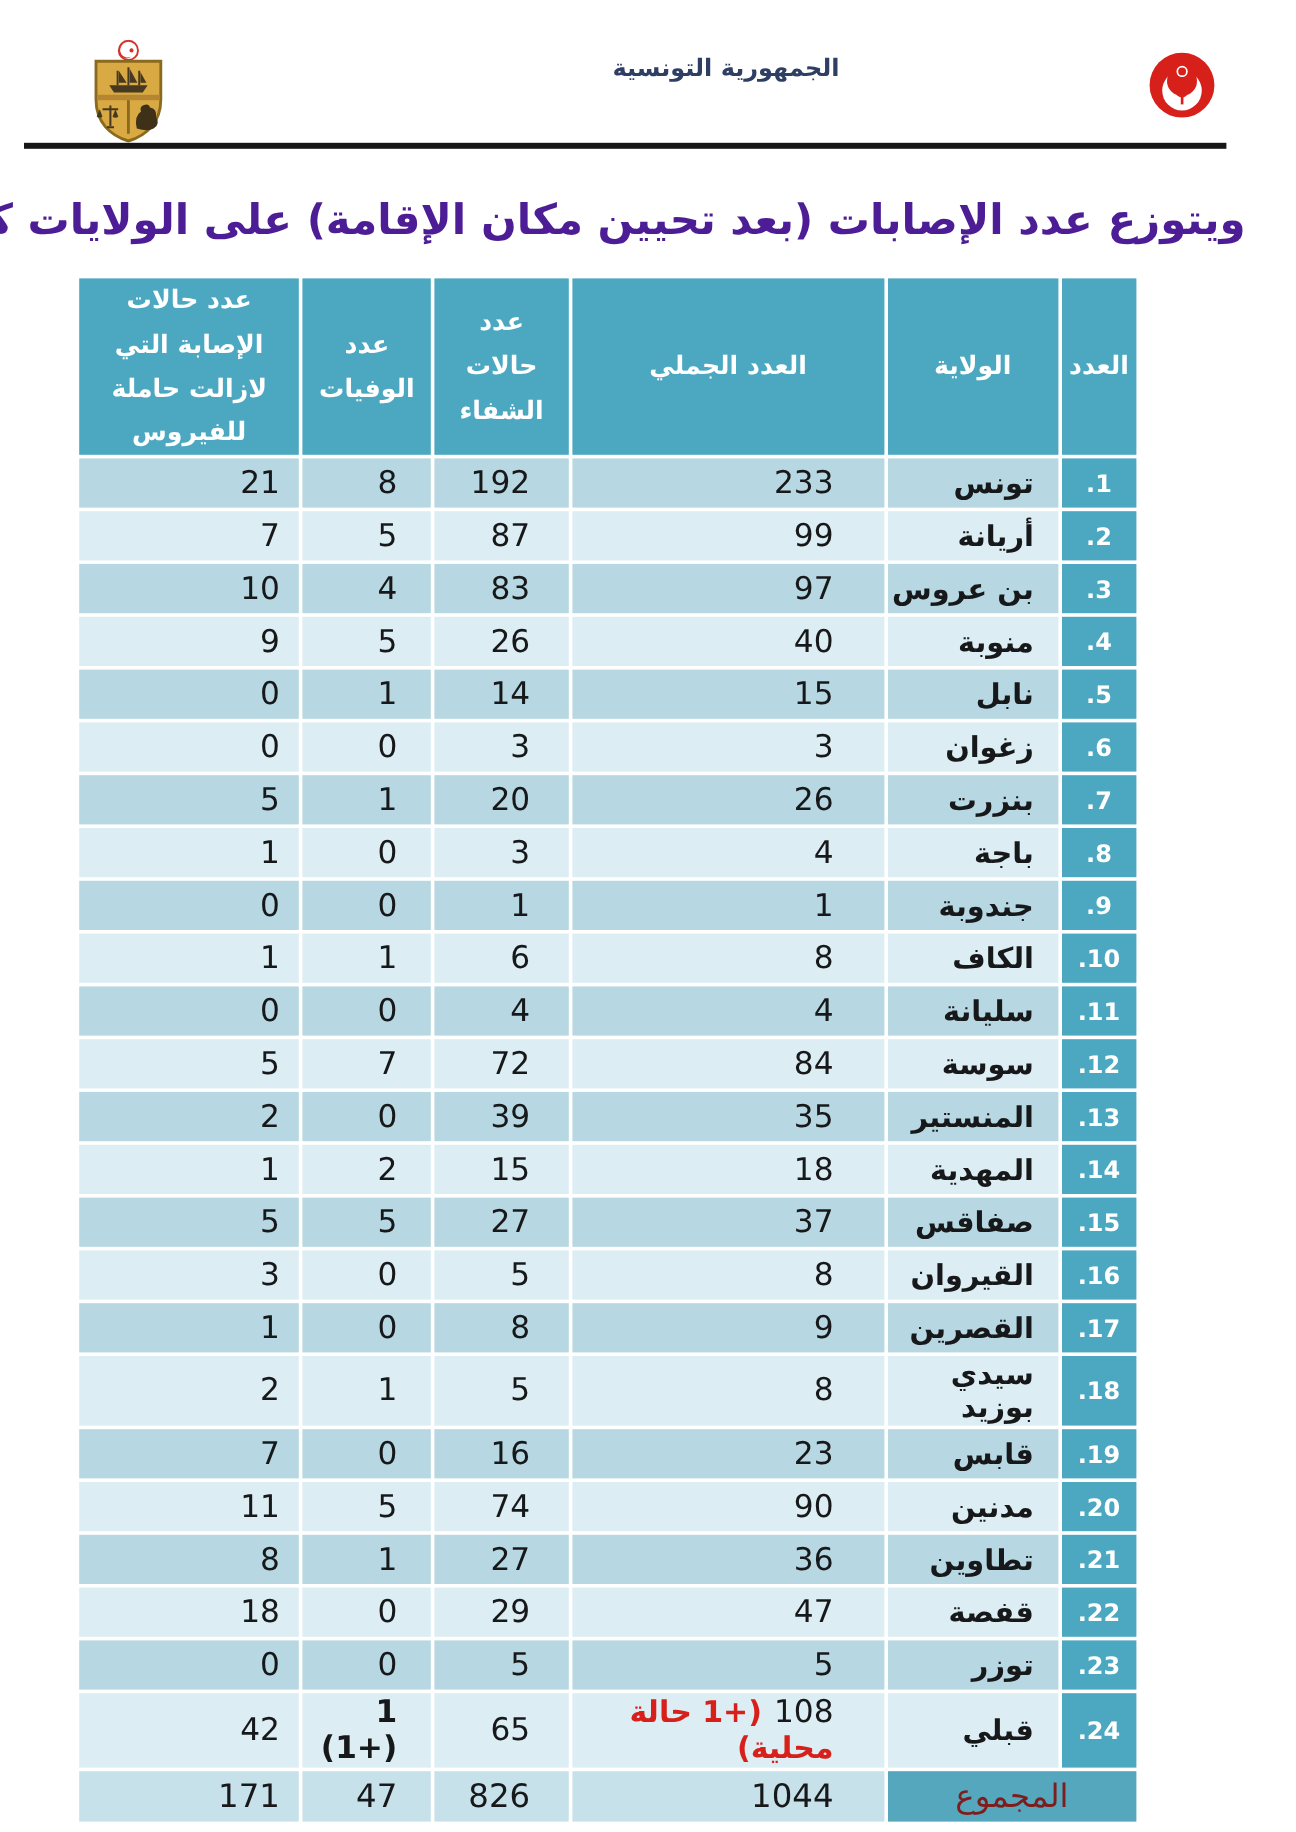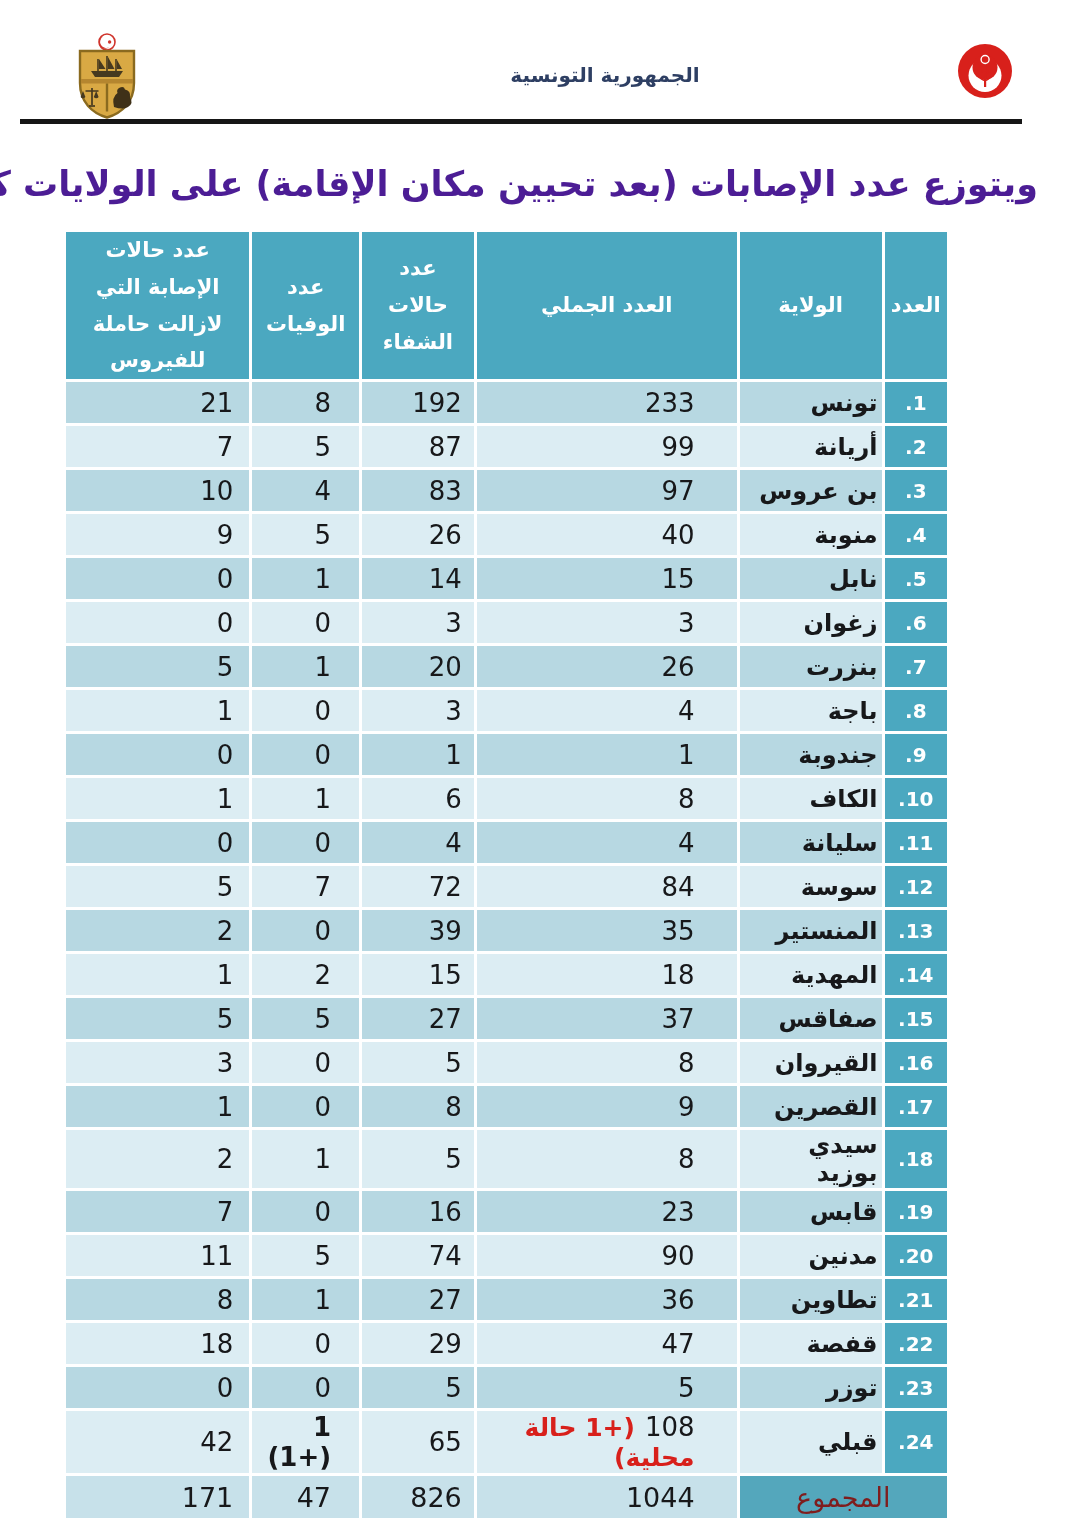--- a/index.html
+++ b/index.html
@@ -14,21 +14,21 @@
   html,body{margin:0;padding:0;}
   body{
     width:1080px;height:1527px;background:#ffffff;position:relative;
     font-family:"DejaVu Sans", sans-serif;overflow:hidden;
   }
   .page{position:absolute;inset:0;}
 
   
   .gov-emblem{position:absolute;left:76px;top:33px;}
   .gov-titles{
-    position:absolute;left:455px;top:63px;width:300px;text-align:center;
+    position:absolute;left:455px;top:44px;width:300px;text-align:center;
     direction:rtl;color:var(--header-text-navy);font-weight:bold;
   }
   .gov-titles .line1{font-size:20px;margin-bottom:16px;letter-spacing:.5px;}
   .gov-titles .line2{font-size:19px;}
   .moh-logo{position:absolute;left:956px;top:42px;}
   .header-rule{position:absolute;left:20px;top:119px;width:1002px;height:5px;background:#161616;}
 
   .doc-title{
     position:absolute;top:164px;right:42px;direction:rtl;white-space:nowrap;
     font-size:35px;font-weight:bold;color:#4c1d95;
@@ -54,25 +54,25 @@
   }
   .cases-table td{
     height:39px;vertical-align:middle;font-size:26px;color:#17181a;
     overflow:hidden;
   }
   td.rank-cell{
     background:var(--header-teal);color:#ffffff;font-weight:bold;
     font-size:20px;text-align:center;
   }
   td.name-cell{
-    font-weight:bold;font-size:24px;text-align:right;padding-right:4px;
+    font-weight:bold;font-size:24px;text-align:right;padding-right:20px;
   }
   td.num{text-align:right;}
   td.total-cell{padding-right:42px;}
-  td.recovered-cell{padding-right:12px;}
+  td.recovered-cell{padding-right:32px;}
   td.deaths-cell{padding-right:28px;}
   td.active-cell{padding-right:16px;}
 
   tr.dark  td:not(.rank-cell){background:var(--row-dark);}
   tr.light td:not(.rank-cell){background:var(--row-light);}
 
   .red-note{color:var(--accent-red);font-weight:bold;font-size:25px;margin-right:10px;}
   .emph{font-weight:bold;}
 
   tr.total-row td{height:40px;font-weight:normal;font-size:27px;}

